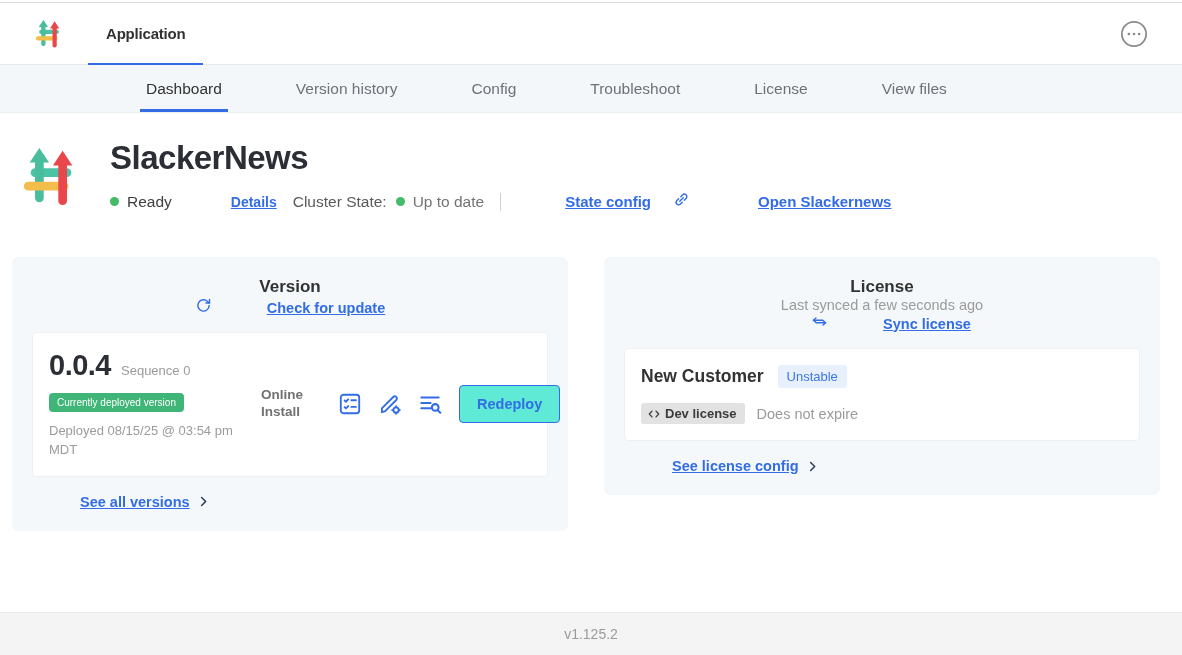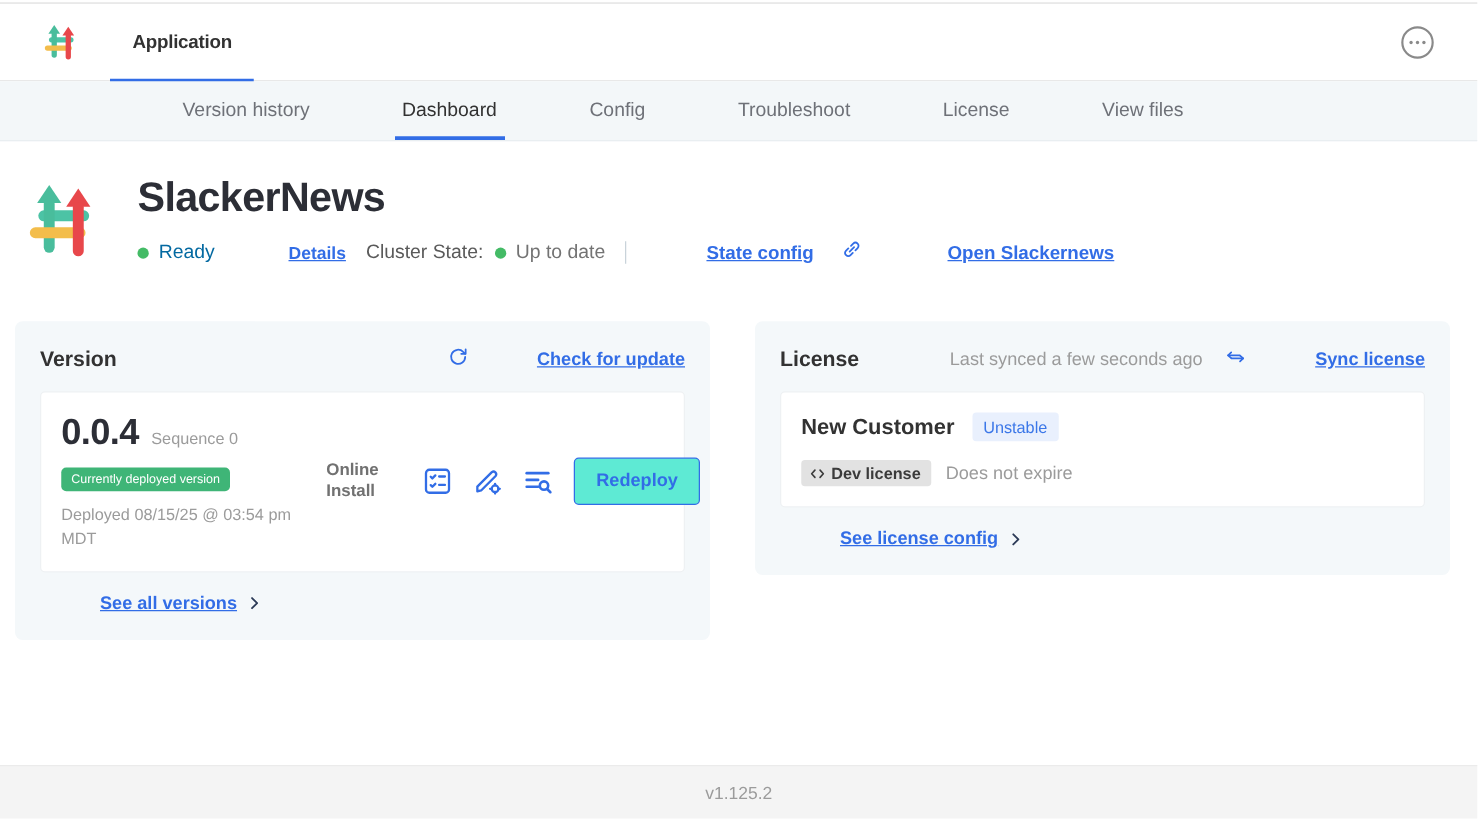--- a/index.html
+++ b/index.html
@@ -92,21 +92,21 @@
   }
   .status-row{
     display:flex; align-items:center;
     margin-top:14px;
     font-size:15.5px; color:#4f4f4f;
   }
   .dot{
     width:9px; height:9px; border-radius:50%;
     background:var(--green); display:inline-block; flex:0 0 auto;
   }
-  .status-row .status-text{ margin-left:8px; color:#0369a1; }
+  .status-row .status-text{ margin-left:8px; color:#404040; }
   .status-row .details-link{ margin-left:11px; font-size:14px; }
   .status-row .cluster-label{ margin-left:16px; color:#5a5a5a; }
   .status-row .cluster-dot{ margin-left:9px; }
   .status-row .cluster-value{ margin-left:8px; color:#737373; }
   .vbar{
     width:1px; height:18px; background:#c9d3da;
     margin:0 16px; display:inline-block;
   }
   .open-wrap{ display:inline-flex; align-items:center; margin-left:22px; color:var(--blue);gap:14px; }
   .open-wrap svg{ width:17px; height:17px; }
@@ -119,21 +119,21 @@
     display:flex; align-items:flex-start;
     padding:0 12px; margin-top:42px;
   }
   .card{
     background:var(--card-bg);
     border-radius:6px;
     padding:20px;
     width:556px;
   }
   .card.license-card{ margin-left:36px; }
-  .card-head{ display:flex; align-items:center; }
+  .card-head{ display:flex; align-items:center;flex-direction:column; }
   .card-title{ font-size:17px; font-weight:bold; color:var(--text-dark); }
   .card-head .spacer{ flex:1; }
   .iconlink{ display:inline-flex; align-items:center; color:var(--blue); }
   .iconlink svg{ width:17px; height:17px; flex:0 0 auto; }
   .iconlink a{ margin-left:7px; font-size:14.5px; font-weight:bold; }
 
   .inner-card{
     background:#fff;
     border:1px solid #eef1f3;
     border-radius:4px;
@@ -243,25 +243,25 @@
           <circle cx="7.6" cy="12" r="1.15"></circle>
           <circle cx="12" cy="12" r="1.15"></circle>
           <circle cx="16.4" cy="12" r="1.15"></circle>
         </g>
       </svg>
     </span>
   </button>
 </header>
 
 <nav class="subnav">
+  <div class="subnav-item active">
+    <span>Dashboard</span>
+  </div>
   <div class="subnav-item">
     <span>Version history</span>
-  </div>
-  <div class="subnav-item active">
-    <span>Dashboard</span>
   </div>
   <div class="subnav-item">
     <span>Config</span>
   </div>
   <div class="subnav-item">
     <span>Troubleshoot</span>
   </div>
   <div class="subnav-item">
     <span>License</span>
   </div>

